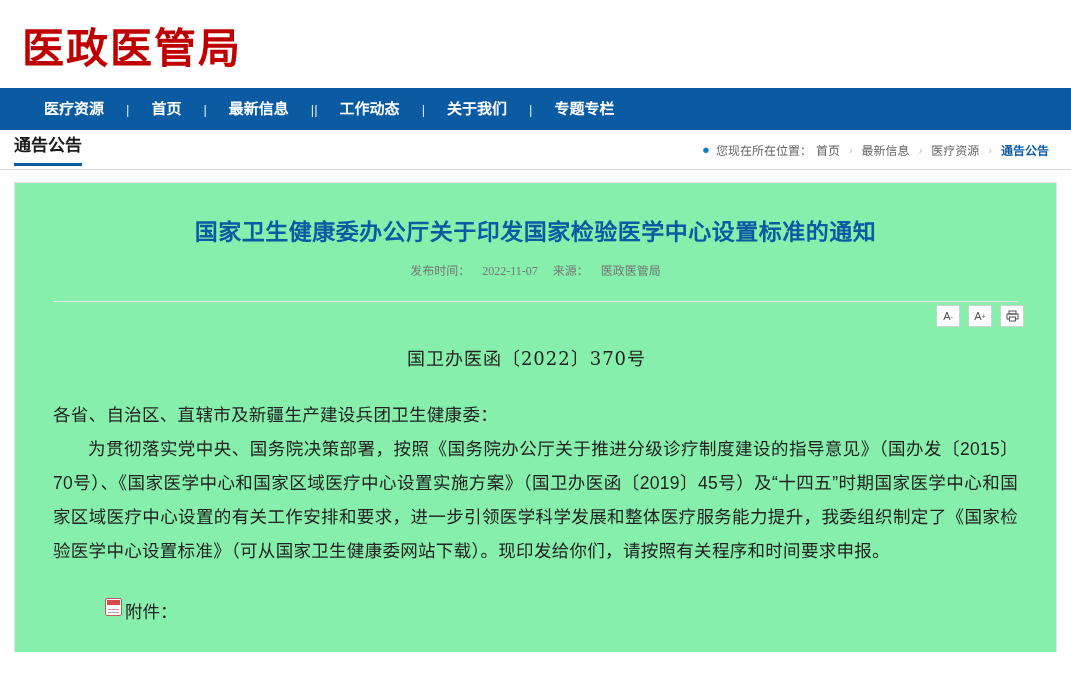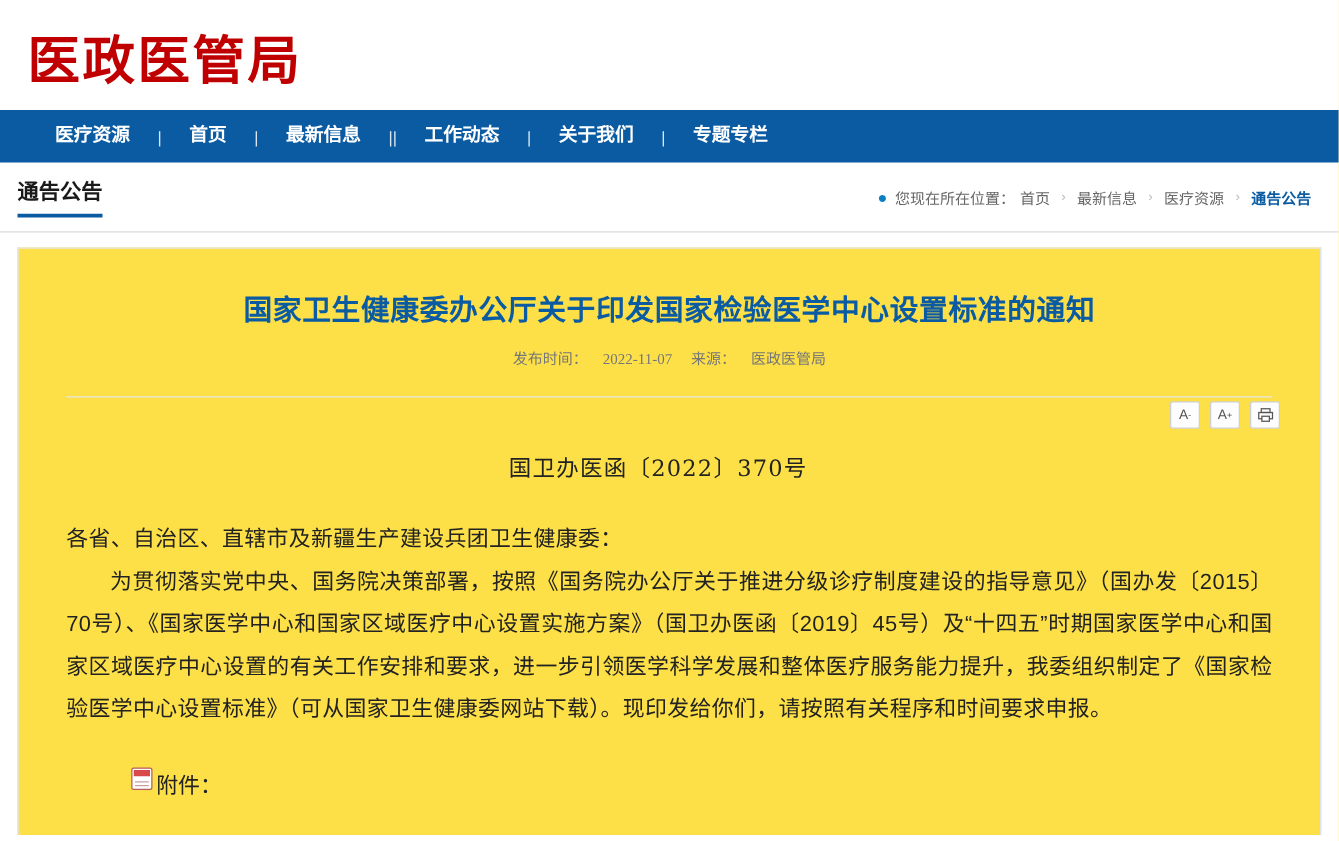--- a/index.html
+++ b/index.html
@@ -52,21 +52,21 @@
     white-space: nowrap;
   }
   .nav-sep {
     color: #ffffff;
     font-size: 13px;
     opacity: .85;
   }
 
   
   .sub-header {
-    height: 56px;
+    height: 40px;
     display: flex;
     align-items: center;
     justify-content: space-between;
     padding: 0 22px 0 14px;
     box-sizing: border-box;
     border-bottom: 1px solid #dcdcdc;
   }
   .column-title {
     font-size: 17px;
     font-weight: bold;
@@ -95,21 +95,21 @@
     color: #bbbbbb;
     margin: 0 9px;
     font-size: 11px;
   }
 
   
   .article-card {
     margin: 12px 14px 0 14px;
     border: 1px solid #e4e4e4;
     border-bottom: none;
-    background: #fde047;
+    background: #86efac;
     height: 470px;
     box-sizing: border-box;
     padding: 0 38px;
     position: relative;
   }
   .article-title {
     text-align: center;
     color: #0b5ba3;
     font-size: 23px;
     font-weight: bold;

